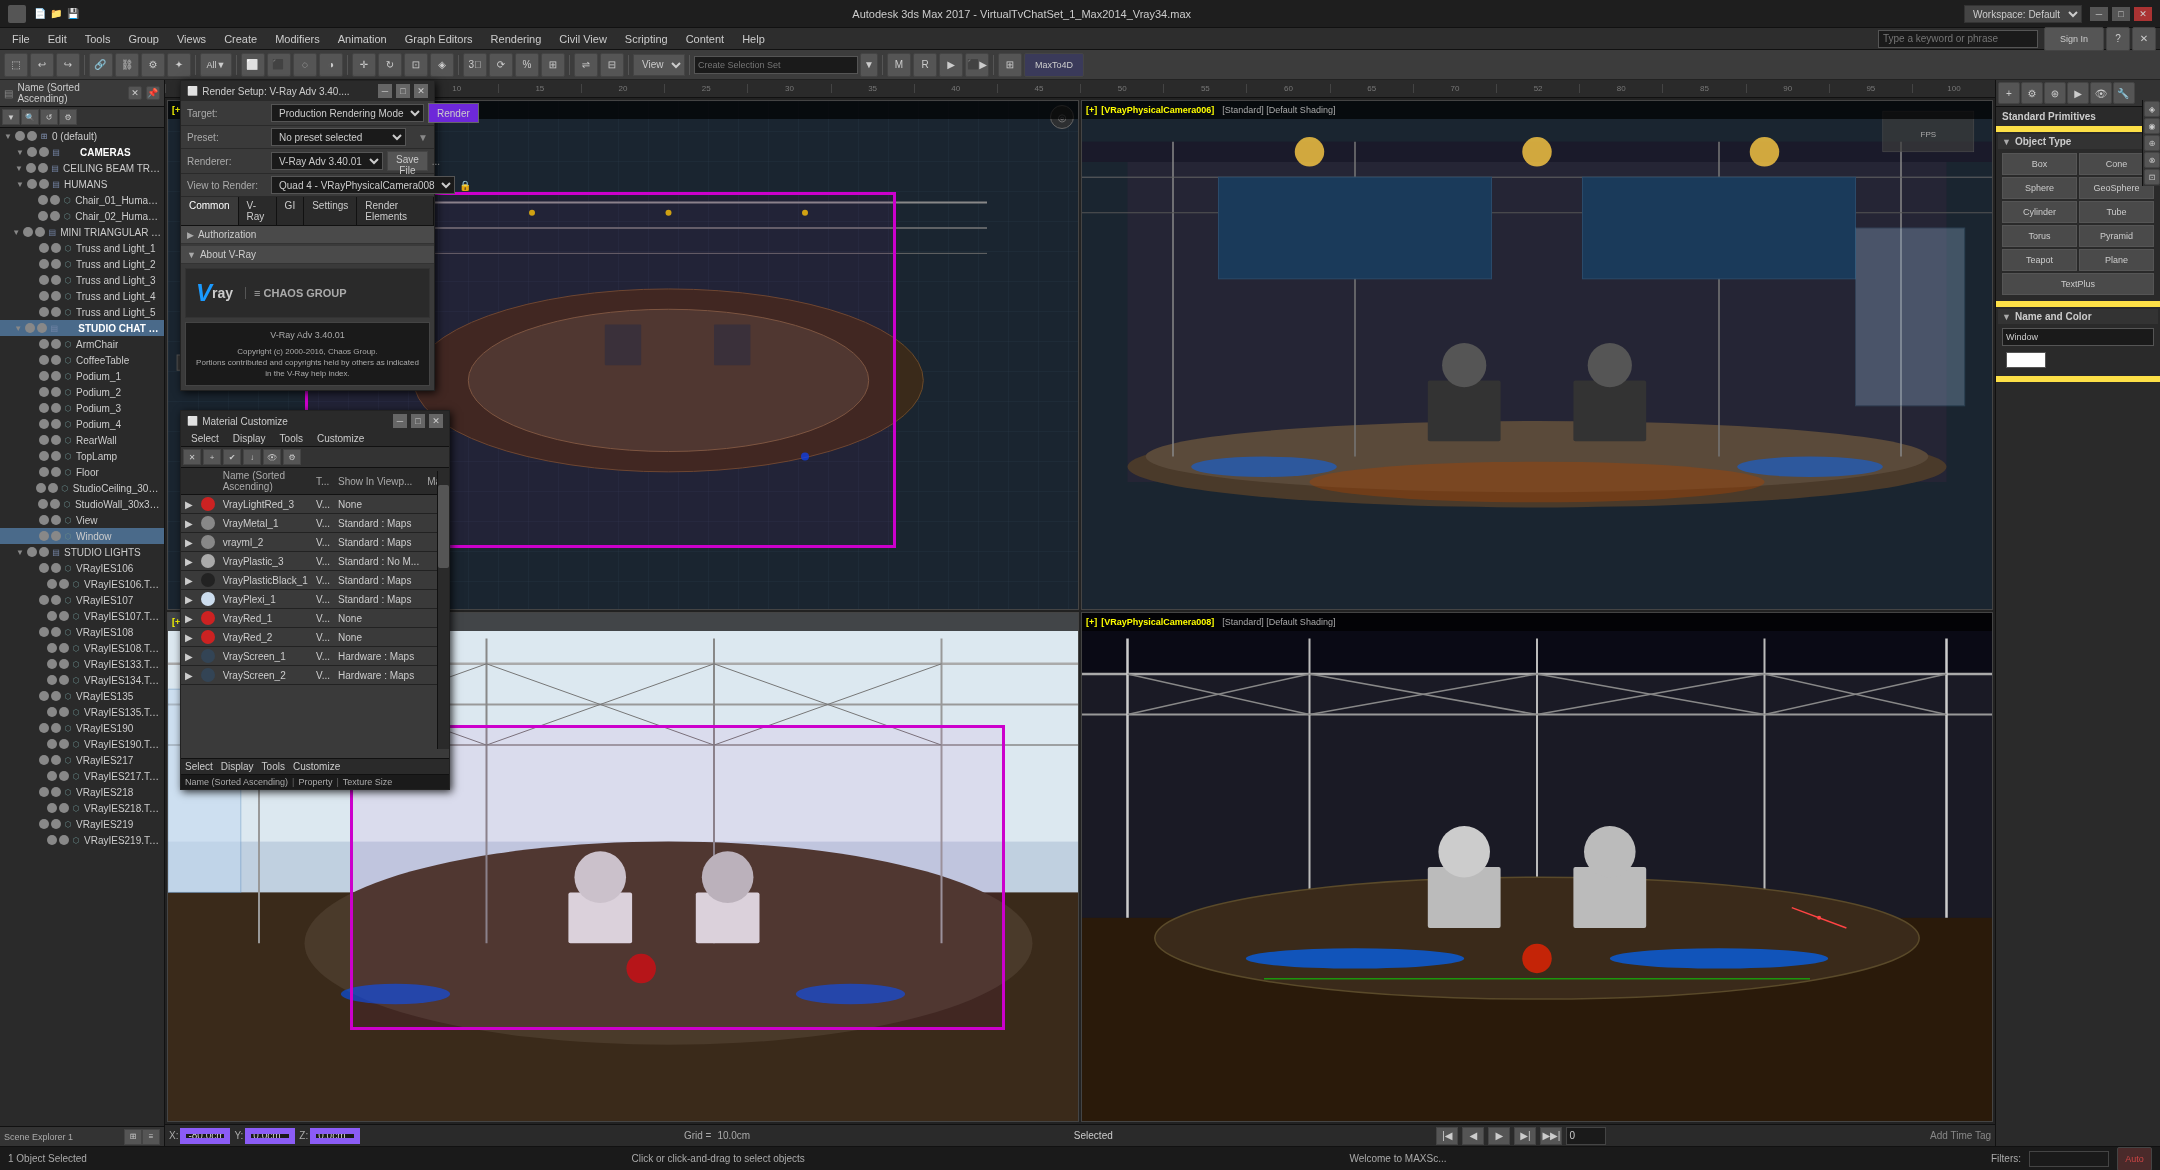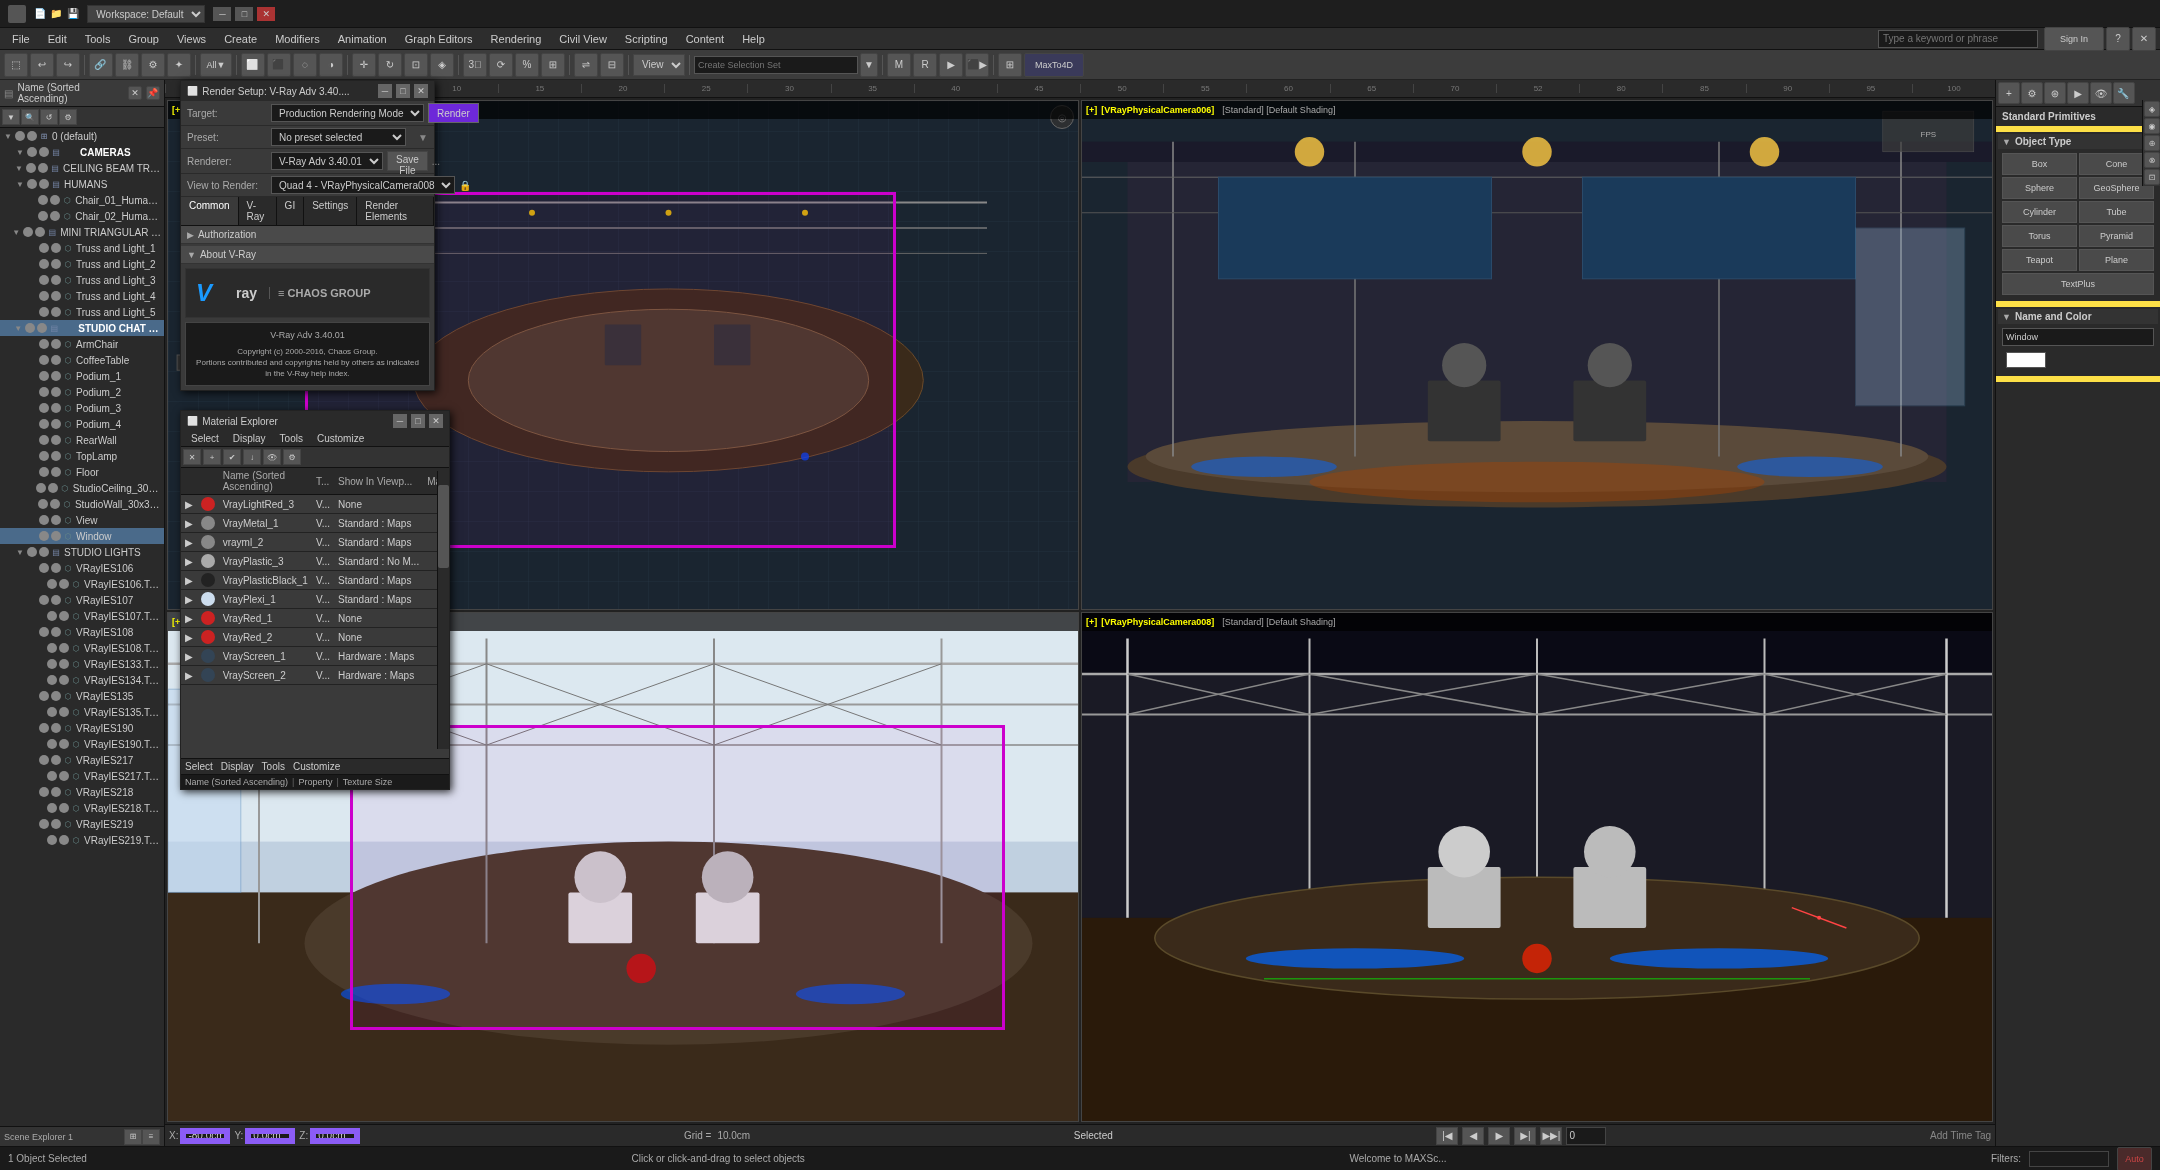--- a/index.html
+++ b/index.html
@@ -588,21 +588,20 @@
     .vray-v {
       font-size: 24px;
       font-weight: bold;
       color: #1a9aff;
       font-style: italic;
     }
     .vray-ray {
       font-size: 14px;
       color: #ccc;
       font-weight: bold;
-      margin-left: 24px;
     }
     .chaos-logo {
       margin-left: 12px;
       color: #888;
       font-size: 9px;
       border-left: 1px solid #555;
       padding-left: 8px;
     }
 
     
@@ -682,20 +681,21 @@
 </head>
 <body>
 
 <div id="title-bar">
   <div class="app-icon"></div>
   <div style="display:flex;gap:4px;font-size:10px;color:#aaa;">
     <span style="cursor:pointer">📄</span>
     <span style="cursor:pointer">📁</span>
     <span style="cursor:pointer">💾</span>
   </div>
+  <div class="title-text">Autodesk 3ds Max 2017 - VirtualTvChatSet_1_Max2014_Vray34.max</div>
   <select class="tb-dropdown" style="font-size:10px;height:18px;background:#444;border:1px solid #333;color:#ccc;">
     <option>Workspace: Default</option>
   </select>
   <div class="win-controls">
     <button class="win-btn">─</button>
     <button class="win-btn">□</button>
     <button class="win-btn" style="background:#aa3333;">✕</button>
   </div>
 </div>
 
@@ -1577,21 +1577,21 @@
       Copyright (c) 2000-2016, Chaos Group.<br>
       Portions contributed and copyrights held by others as indicated<br>
       in the V-Ray help index.
     </div>
   </div>
 </div>
 
 <div class="floating-panel" id="material-explorer" style="left:180px;top:410px;width:270px;height:380px;display:flex;flex-direction:column;">
   <div class="panel-titlebar">
     <span style="color:#888;font-size:9px;">⬜</span>
-    <span class="panel-title">Material Explorer</span>
+    <span class="panel-title">Material Customize</span>
     <button class="panel-min">─</button>
     <button class="panel-max">□</button>
     <button class="panel-close">✕</button>
   </div>
   <div class="me-menubar">
     <span class="me-menu-item">Select</span>
     <span class="me-menu-item">Display</span>
     <span class="me-menu-item">Tools</span>
     <span class="me-menu-item">Customize</span>
   </div>

